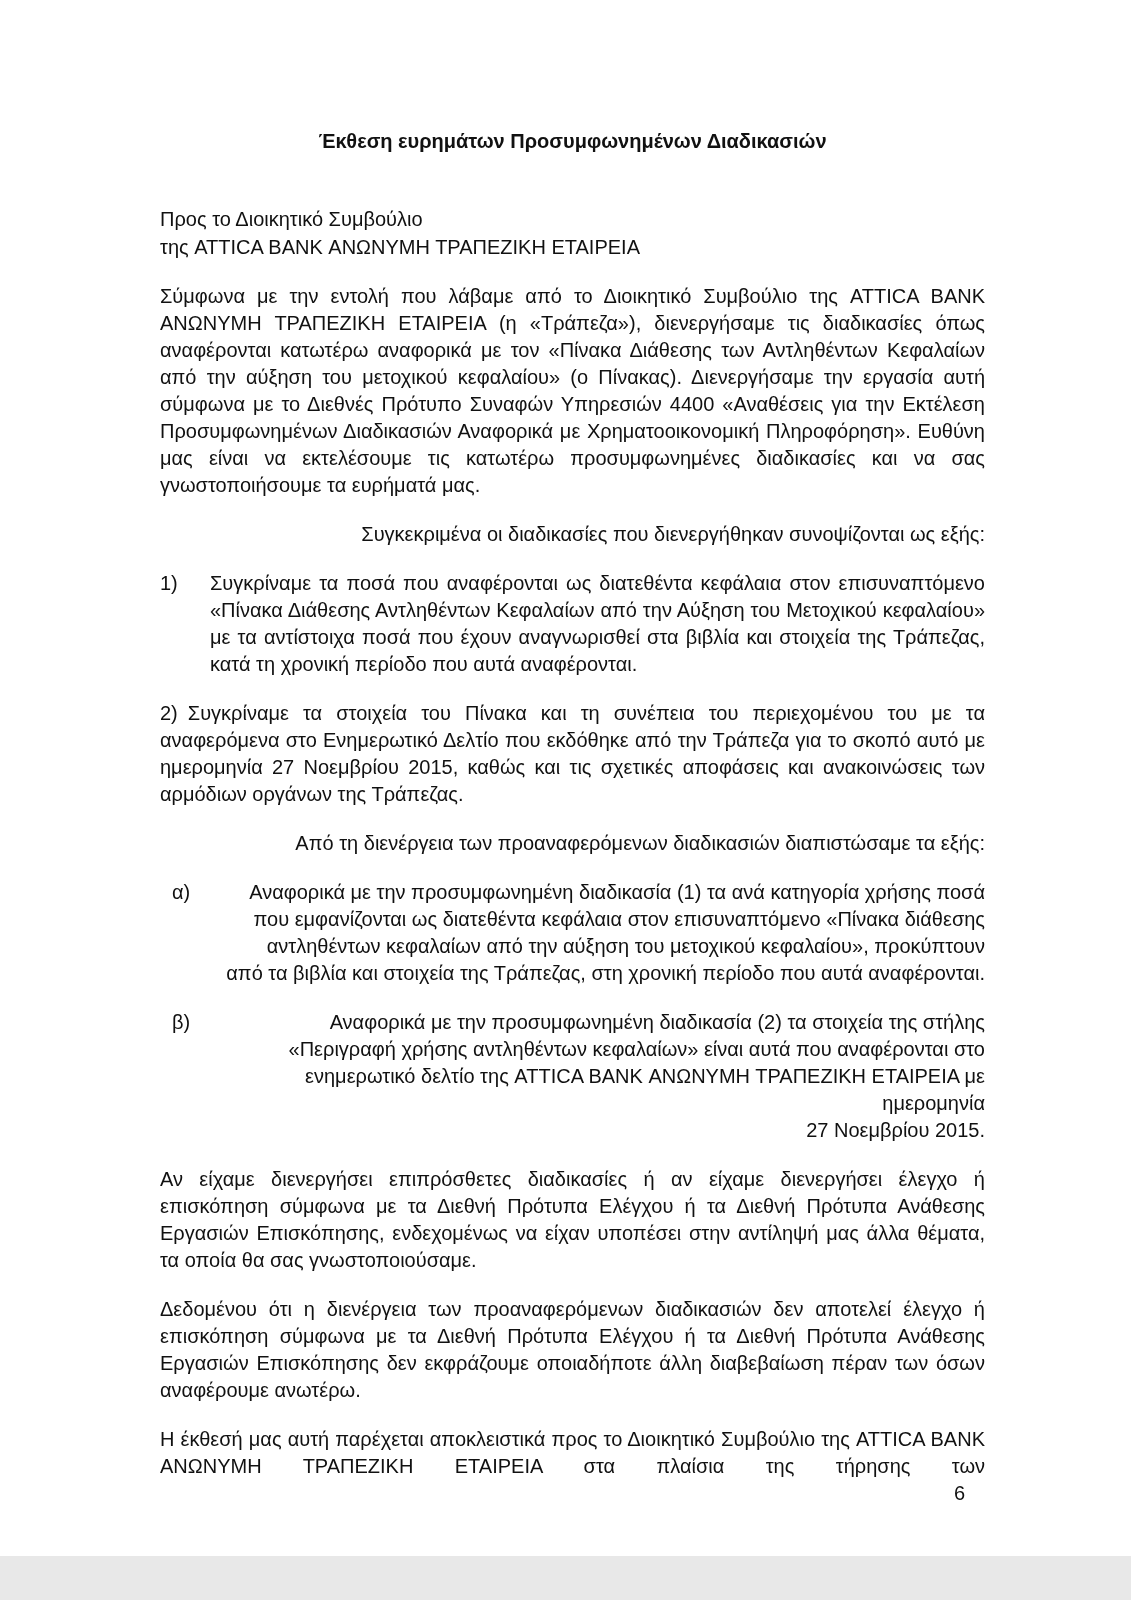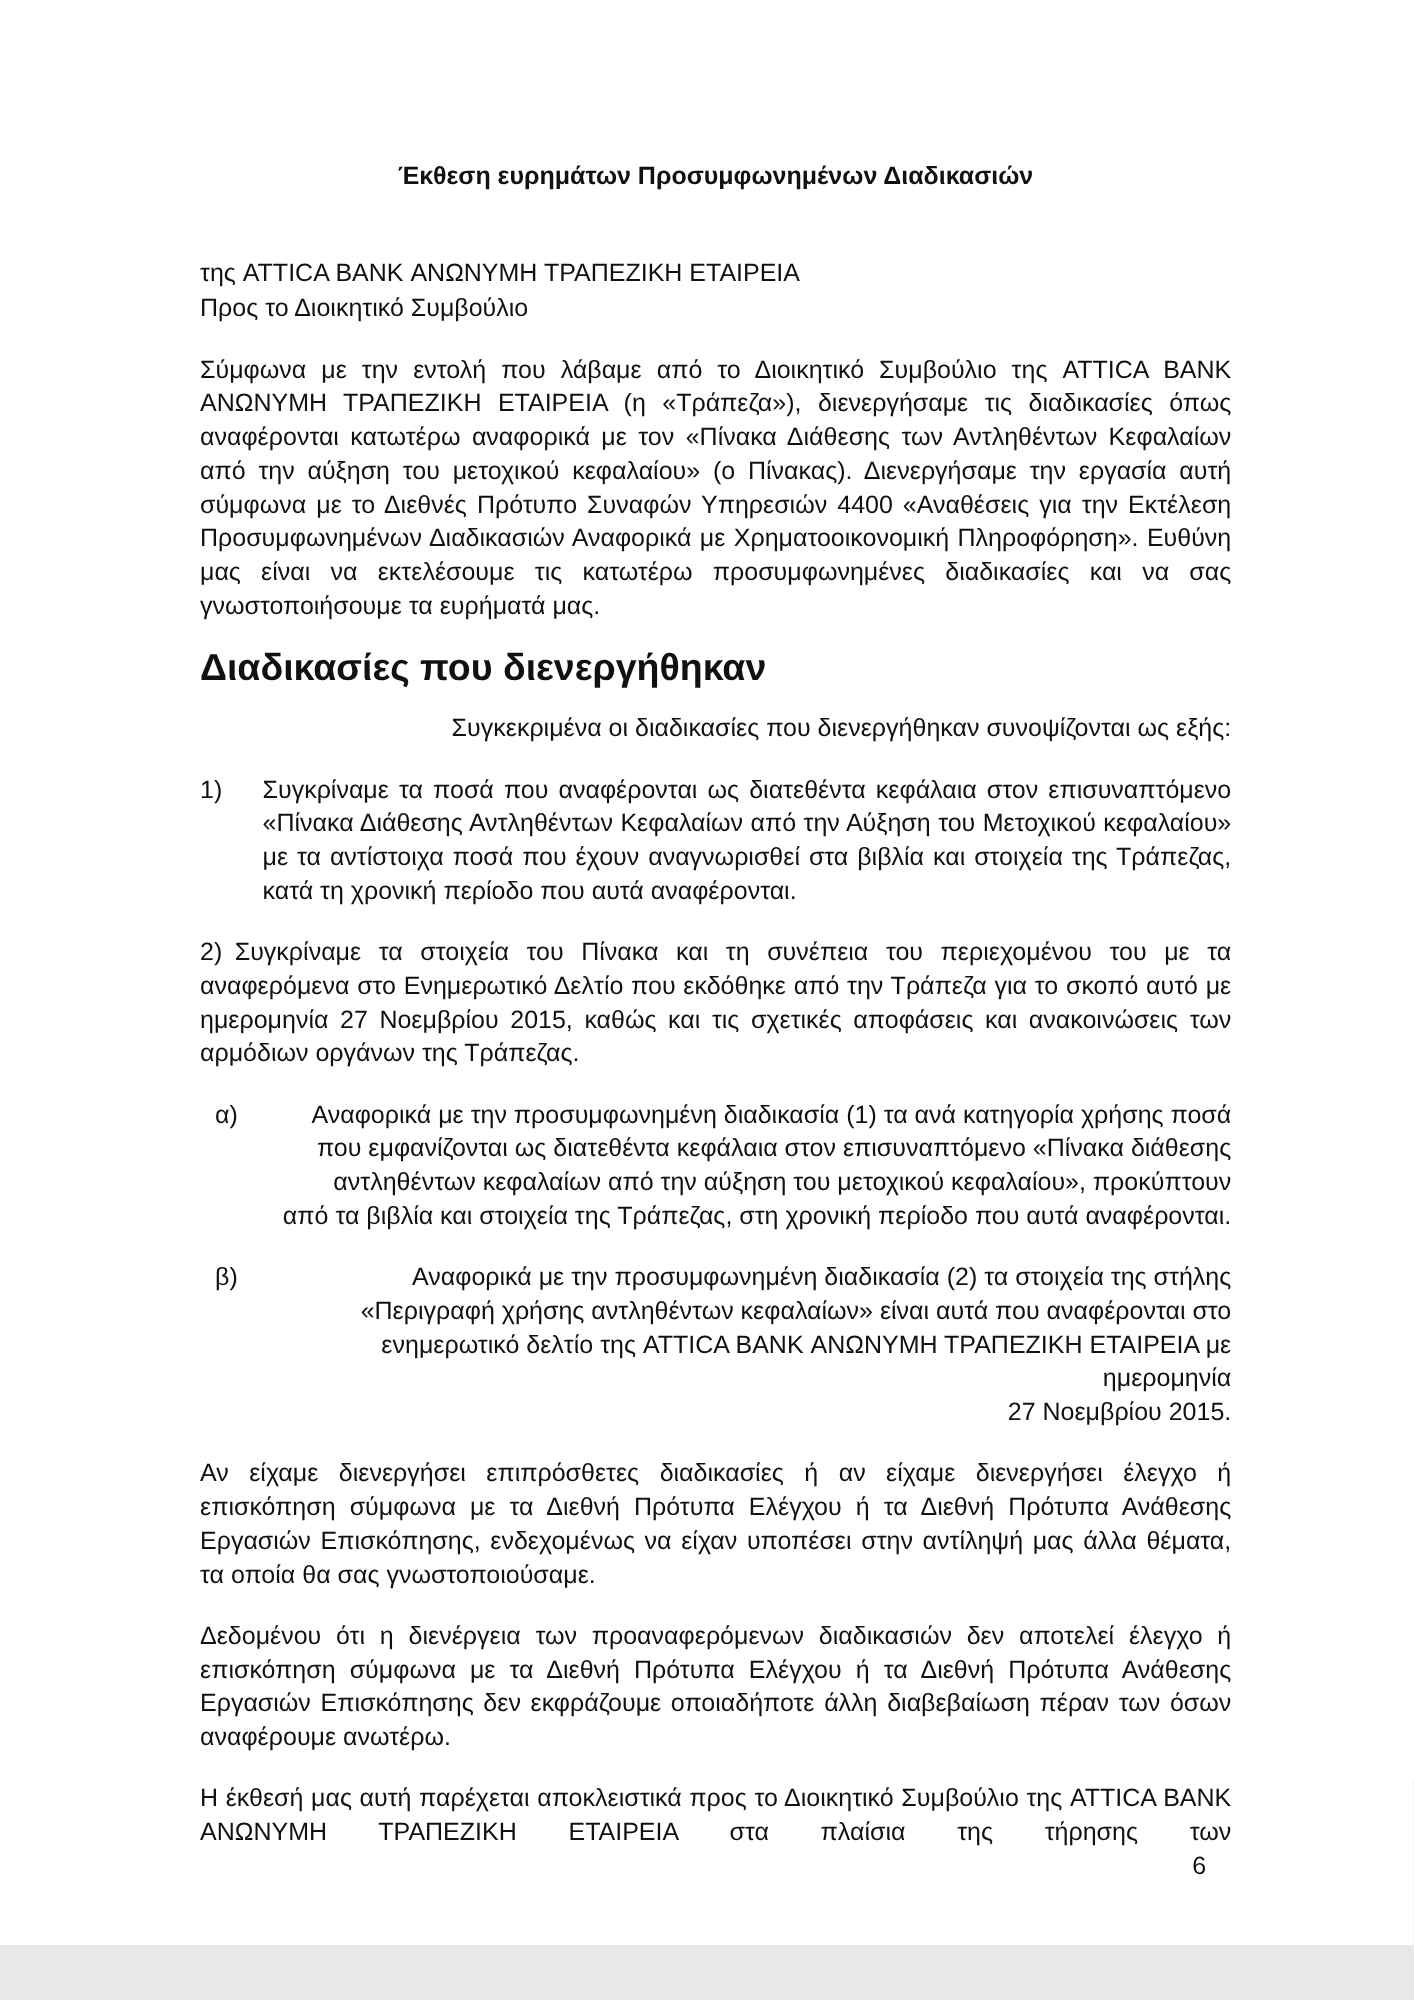--- a/index.html
+++ b/index.html
@@ -54,38 +54,38 @@
   }
 </style>
 </head>
 <body>
 
 <div class="page">
 
   <h1 class="doc-title">Έκθεση ευρημάτων Προσυμφωνημένων Διαδικασιών</h1>
 
   <div class="addressee">
+    <div>Προς το Διοικητικό Συμβούλιο</div>
     <div>της ATTICA BANK ΑΝΩΝΥΜΗ ΤΡΑΠΕΖΙΚΗ ΕΤΑΙΡΕΙΑ</div>
-    <div>Προς το Διοικητικό Συμβούλιο</div>
   </div>
 
   <p class="para">Σύμφωνα με την εντολή που λάβαμε από το Διοικητικό Συμβούλιο της ATTICA BANK ΑΝΩΝΥΜΗ ΤΡΑΠΕΖΙΚΗ ΕΤΑΙΡΕΙΑ (η «Τράπεζα»), διενεργήσαμε τις διαδικασίες όπως αναφέρονται κατωτέρω αναφορικά με τον «Πίνακα Διάθεσης των Αντληθέντων Κεφαλαίων από την αύξηση του μετοχικού κεφαλαίου» (ο Πίνακας). Διενεργήσαμε την εργασία αυτή σύμφωνα με το Διεθνές Πρότυπο Συναφών Υπηρεσιών 4400 «Αναθέσεις για την Εκτέλεση Προσυμφωνημένων Διαδικασιών Αναφορικά με Χρηματοοικονομική Πληροφόρηση». Ευθύνη μας είναι να εκτελέσουμε τις κατωτέρω προσυμφωνημένες διαδικασίες και να σας γνωστοποιήσουμε τα ευρήματά μας.</p>
 
-  <h2 class="section-heading">Διαδικασίες που διενεργήθηκαν</h2>
 
   <p class="para para-left">Συγκεκριμένα οι διαδικασίες που διενεργήθηκαν συνοψίζονται ως εξής:</p>
 
   <div class="p-item">
     <span class="p-marker">1)</span>
     <span class="p-text">Συγκρίναμε τα ποσά που αναφέρονται ως διατεθέντα κεφάλαια στον επισυναπτόμενο «Πίνακα Διάθεσης Αντληθέντων Κεφαλαίων από την Αύξηση του Μετοχικού κεφαλαίου» με τα αντίστοιχα ποσά που έχουν αναγνωρισθεί στα βιβλία και στοιχεία της Τράπεζας, κατά τη χρονική περίοδο που αυτά αναφέρονται.</span>
   </div>
 
   <p class="p-item-inline"><span class="p-marker">2)</span><span>Συγκρίναμε τα στοιχεία του Πίνακα και τη συνέπεια του περιεχομένου του με τα αναφερόμενα στο Ενημερωτικό Δελτίο που εκδόθηκε από την Τράπεζα για το σκοπό αυτό με ημερομηνία 27 Νοεμβρίου 2015, καθώς και τις σχετικές αποφάσεις και ανακοινώσεις των αρμόδιων οργάνων της Τράπεζας.</span></p>
 
 
+  <p class="para para-left">Από τη διενέργεια των προαναφερόμενων διαδικασιών διαπιστώσαμε τα εξής:</p>
 
   <div class="f-item">
     <span class="f-marker">α)</span>
     <span class="f-text">Αναφορικά με την προσυμφωνημένη διαδικασία (1) τα ανά κατηγορία χρήσης ποσά που εμφανίζονται ως διατεθέντα κεφάλαια στον επισυναπτόμενο «Πίνακα διάθεσης αντληθέντων κεφαλαίων από την αύξηση του μετοχικού κεφαλαίου», προκύπτουν από τα βιβλία και στοιχεία της Τράπεζας, στη χρονική περίοδο που αυτά αναφέρονται.</span>
   </div>
 
   <div class="f-item">
     <span class="f-marker">β)</span>
     <span class="f-text">Αναφορικά με την προσυμφωνημένη διαδικασία (2) τα στοιχεία της στήλης «Περιγραφή χρήσης αντληθέντων κεφαλαίων» είναι αυτά που αναφέρονται στο ενημερωτικό δελτίο της ATTICA BANK ΑΝΩΝΥΜΗ ΤΡΑΠΕΖΙΚΗ ΕΤΑΙΡΕΙΑ με ημερομηνία
 27 Νοεμβρίου 2015.</span>

